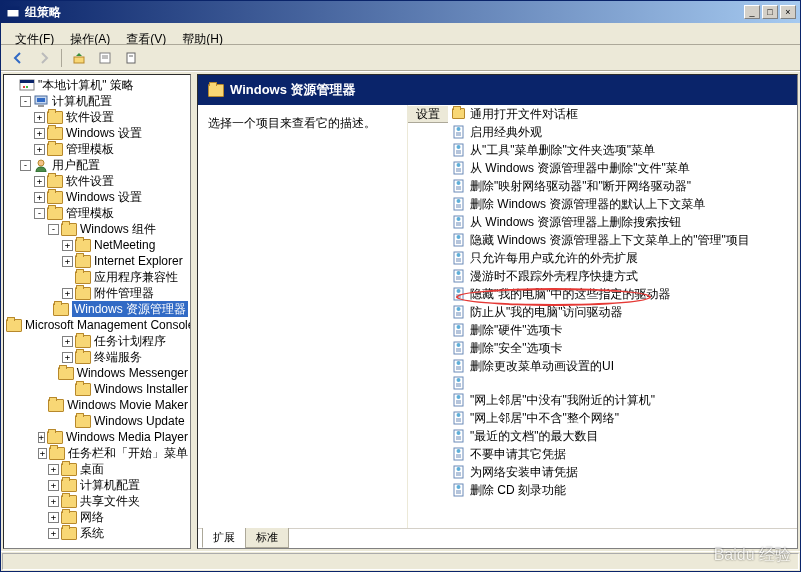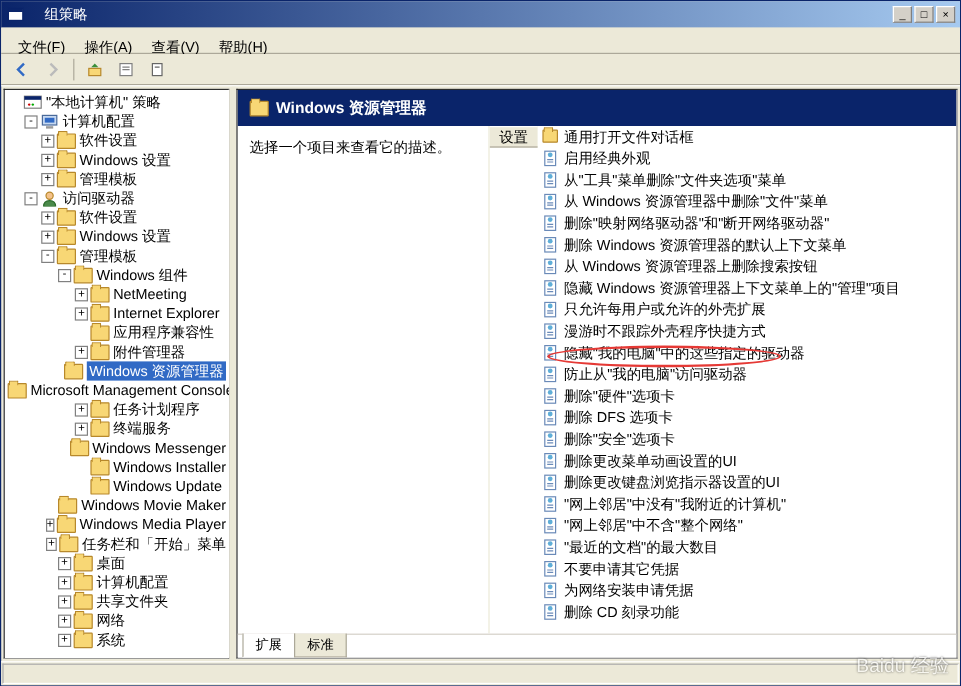--- a/index.html
+++ b/index.html
@@ -1,20 +1,20 @@
 <!DOCTYPE html>
 <html><head>
 <meta charset="utf-8">
 <style>
 * { box-sizing: border-box; margin: 0; padding: 0; }
 body { font-family: "Microsoft YaHei", SimSun, Arial, sans-serif; font-size: 12px; background: #ece9d8; width: 801px; height: 572px; overflow: hidden; position: relative; }
 .window { width: 801px; height: 572px; border: 1px solid #0a246a; display: flex; flex-direction: column; background: #ece9d8; }
 .titlebar { height: 22px; background: linear-gradient(to right, #0a246a, #a6caf0); color: #fff; display: flex; align-items: center; padding: 0 4px; font-size: 12px; }
 .titlebar .icon { width: 16px; height: 16px; margin-right: 4px; }
-.titlebar .title { flex: 1; font-weight: normal; margin-left: 12px; }
+.titlebar .title { flex: 1; font-weight: bold; }
 .win-btns { display: flex; gap: 2px; }
 .win-btn { width: 16px; height: 14px; background: #d4d0c8; border: 1px solid #808080; border-top-color: #fff; border-left-color: #fff; display: flex; align-items: center; justify-content: center; font-size: 9px; font-family: Marlett, Arial; color: #000; cursor: pointer; }
 .menubar { height: 22px; background: #ece9d8; border-bottom: 1px solid #aca899; display: flex; align-items: center; padding: 0 6px; }
 .menu-item { padding: 2px 8px; cursor: default; margin-top: 12px; }
 .toolbar { height: 26px; background: #ece9d8; border-bottom: 1px solid #aca899; display: flex; align-items: center; padding: 0 6px; gap: 4px; }
 .tb-btn { width: 22px; height: 22px; border: 1px solid transparent; display: flex; align-items: center; justify-content: center; cursor: pointer; }
 .tb-sep { width: 1px; height: 18px; background: #aca899; margin: 0 2px; }
 .main { flex: 1; display: flex; border-top: 1px solid #fff; overflow: hidden; }
 .tree-pane { width: 188px; background: #fff; border: 1px inset #808080; margin: 2px; overflow: auto; font-size: 12px; }
 .splitter { width: 4px; background: #ece9d8; cursor: col-resize; }
@@ -158,21 +158,21 @@
           </div>
           <div class="tree-row">
             <span class="indent" style="width: 14px;"></span>
             <span class="exp">-</span>
             <span class="tree-icon">
               <svg width="16" height="14" viewBox="0 0 16 14">
                 <circle cx="8" cy="5" r="3" fill="#f4c28a" stroke="#b7882b"></circle>
                 <path d="M3 14 Q3 9 8 9 Q13 9 13 14 Z" fill="#4a8a4a" stroke="#2a6a2a"></path>
               </svg>
             </span>
-            <span class="label">访问驱动器</span>
+            <span class="label">用户配置</span>
           </div>
           <div class="tree-row">
             <span class="indent" style="width: 28px;"></span>
             <span class="exp">+</span>
             <span class="tree-icon">
               <span class="folder-icon-sm"></span>
             </span>
             <span class="label">软件设置</span>
           </div>
           <div class="tree-row">
@@ -278,29 +278,29 @@
               <span class="folder-icon-sm"></span>
             </span>
             <span class="label">Windows Installer</span>
           </div>
           <div class="tree-row">
             <span class="indent" style="width: 56px;"></span>
             <span class="exp-spacer"></span>
             <span class="tree-icon">
               <span class="folder-icon-sm"></span>
             </span>
+            <span class="label">Windows Movie Maker</span>
+          </div>
+          <div class="tree-row">
+            <span class="indent" style="width: 56px;"></span>
+            <span class="exp-spacer"></span>
+            <span class="tree-icon">
+              <span class="folder-icon-sm"></span>
+            </span>
             <span class="label">Windows Update</span>
-          </div>
-          <div class="tree-row">
-            <span class="indent" style="width: 56px;"></span>
-            <span class="exp-spacer"></span>
-            <span class="tree-icon">
-              <span class="folder-icon-sm"></span>
-            </span>
-            <span class="label">Windows Movie Maker</span>
           </div>
           <div class="tree-row">
             <span class="indent" style="width: 56px;"></span>
             <span class="exp">+</span>
             <span class="tree-icon">
               <span class="folder-icon-sm"></span>
             </span>
             <span class="label">Windows Media Player</span>
           </div>
           <div class="tree-row">
@@ -481,48 +481,38 @@
                   </svg></span>
                 <span>删除"硬件"选项卡</span>
               </div>
               <div class="list-item">
                 <span class="policy-icon"><svg viewBox="0 0 14 14">
                     <rect x="2" y="1" width="9" height="12" fill="#fff" stroke="#6a8ab8"></rect>
                     <circle cx="6.5" cy="4" r="2" fill="#5faed8"></circle>
                     <line x1="4" y1="8" x2="9" y2="8" stroke="#6a8ab8"></line>
                     <line x1="4" y1="10" x2="9" y2="10" stroke="#6a8ab8"></line>
                   </svg></span>
-                <span>删除 DFS 选项卡</span>
-              </div>
-              <div class="list-item">
-                <span class="policy-icon"><svg viewBox="0 0 14 14">
-                    <rect x="2" y="1" width="9" height="12" fill="#fff" stroke="#6a8ab8"></rect>
-                    <circle cx="6.5" cy="4" r="2" fill="#5faed8"></circle>
-                    <line x1="4" y1="8" x2="9" y2="8" stroke="#6a8ab8"></line>
-                    <line x1="4" y1="10" x2="9" y2="10" stroke="#6a8ab8"></line>
-                  </svg></span>
                 <span>删除"安全"选项卡</span>
               </div>
               <div class="list-item">
                 <span class="policy-icon"><svg viewBox="0 0 14 14">
                     <rect x="2" y="1" width="9" height="12" fill="#fff" stroke="#6a8ab8"></rect>
                     <circle cx="6.5" cy="4" r="2" fill="#5faed8"></circle>
                     <line x1="4" y1="8" x2="9" y2="8" stroke="#6a8ab8"></line>
                     <line x1="4" y1="10" x2="9" y2="10" stroke="#6a8ab8"></line>
                   </svg></span>
                 <span>删除更改菜单动画设置的UI</span>
               </div>
               <div class="list-item">
                 <span class="policy-icon"><svg viewBox="0 0 14 14">
                     <rect x="2" y="1" width="9" height="12" fill="#fff" stroke="#6a8ab8"></rect>
                     <circle cx="6.5" cy="4" r="2" fill="#5faed8"></circle>
                     <line x1="4" y1="8" x2="9" y2="8" stroke="#6a8ab8"></line>
                     <line x1="4" y1="10" x2="9" y2="10" stroke="#6a8ab8"></line>
                   </svg></span>
-                <span>删除更改键盘浏览指示器设置的UI</span>
               </div>
               <div class="list-item">
                 <span class="policy-icon"><svg viewBox="0 0 14 14">
                     <rect x="2" y="1" width="9" height="12" fill="#fff" stroke="#6a8ab8"></rect>
                     <circle cx="6.5" cy="4" r="2" fill="#5faed8"></circle>
                     <line x1="4" y1="8" x2="9" y2="8" stroke="#6a8ab8"></line>
                     <line x1="4" y1="10" x2="9" y2="10" stroke="#6a8ab8"></line>
                   </svg></span>
                 <span>"网上邻居"中没有"我附近的计算机"</span>
               </div>

